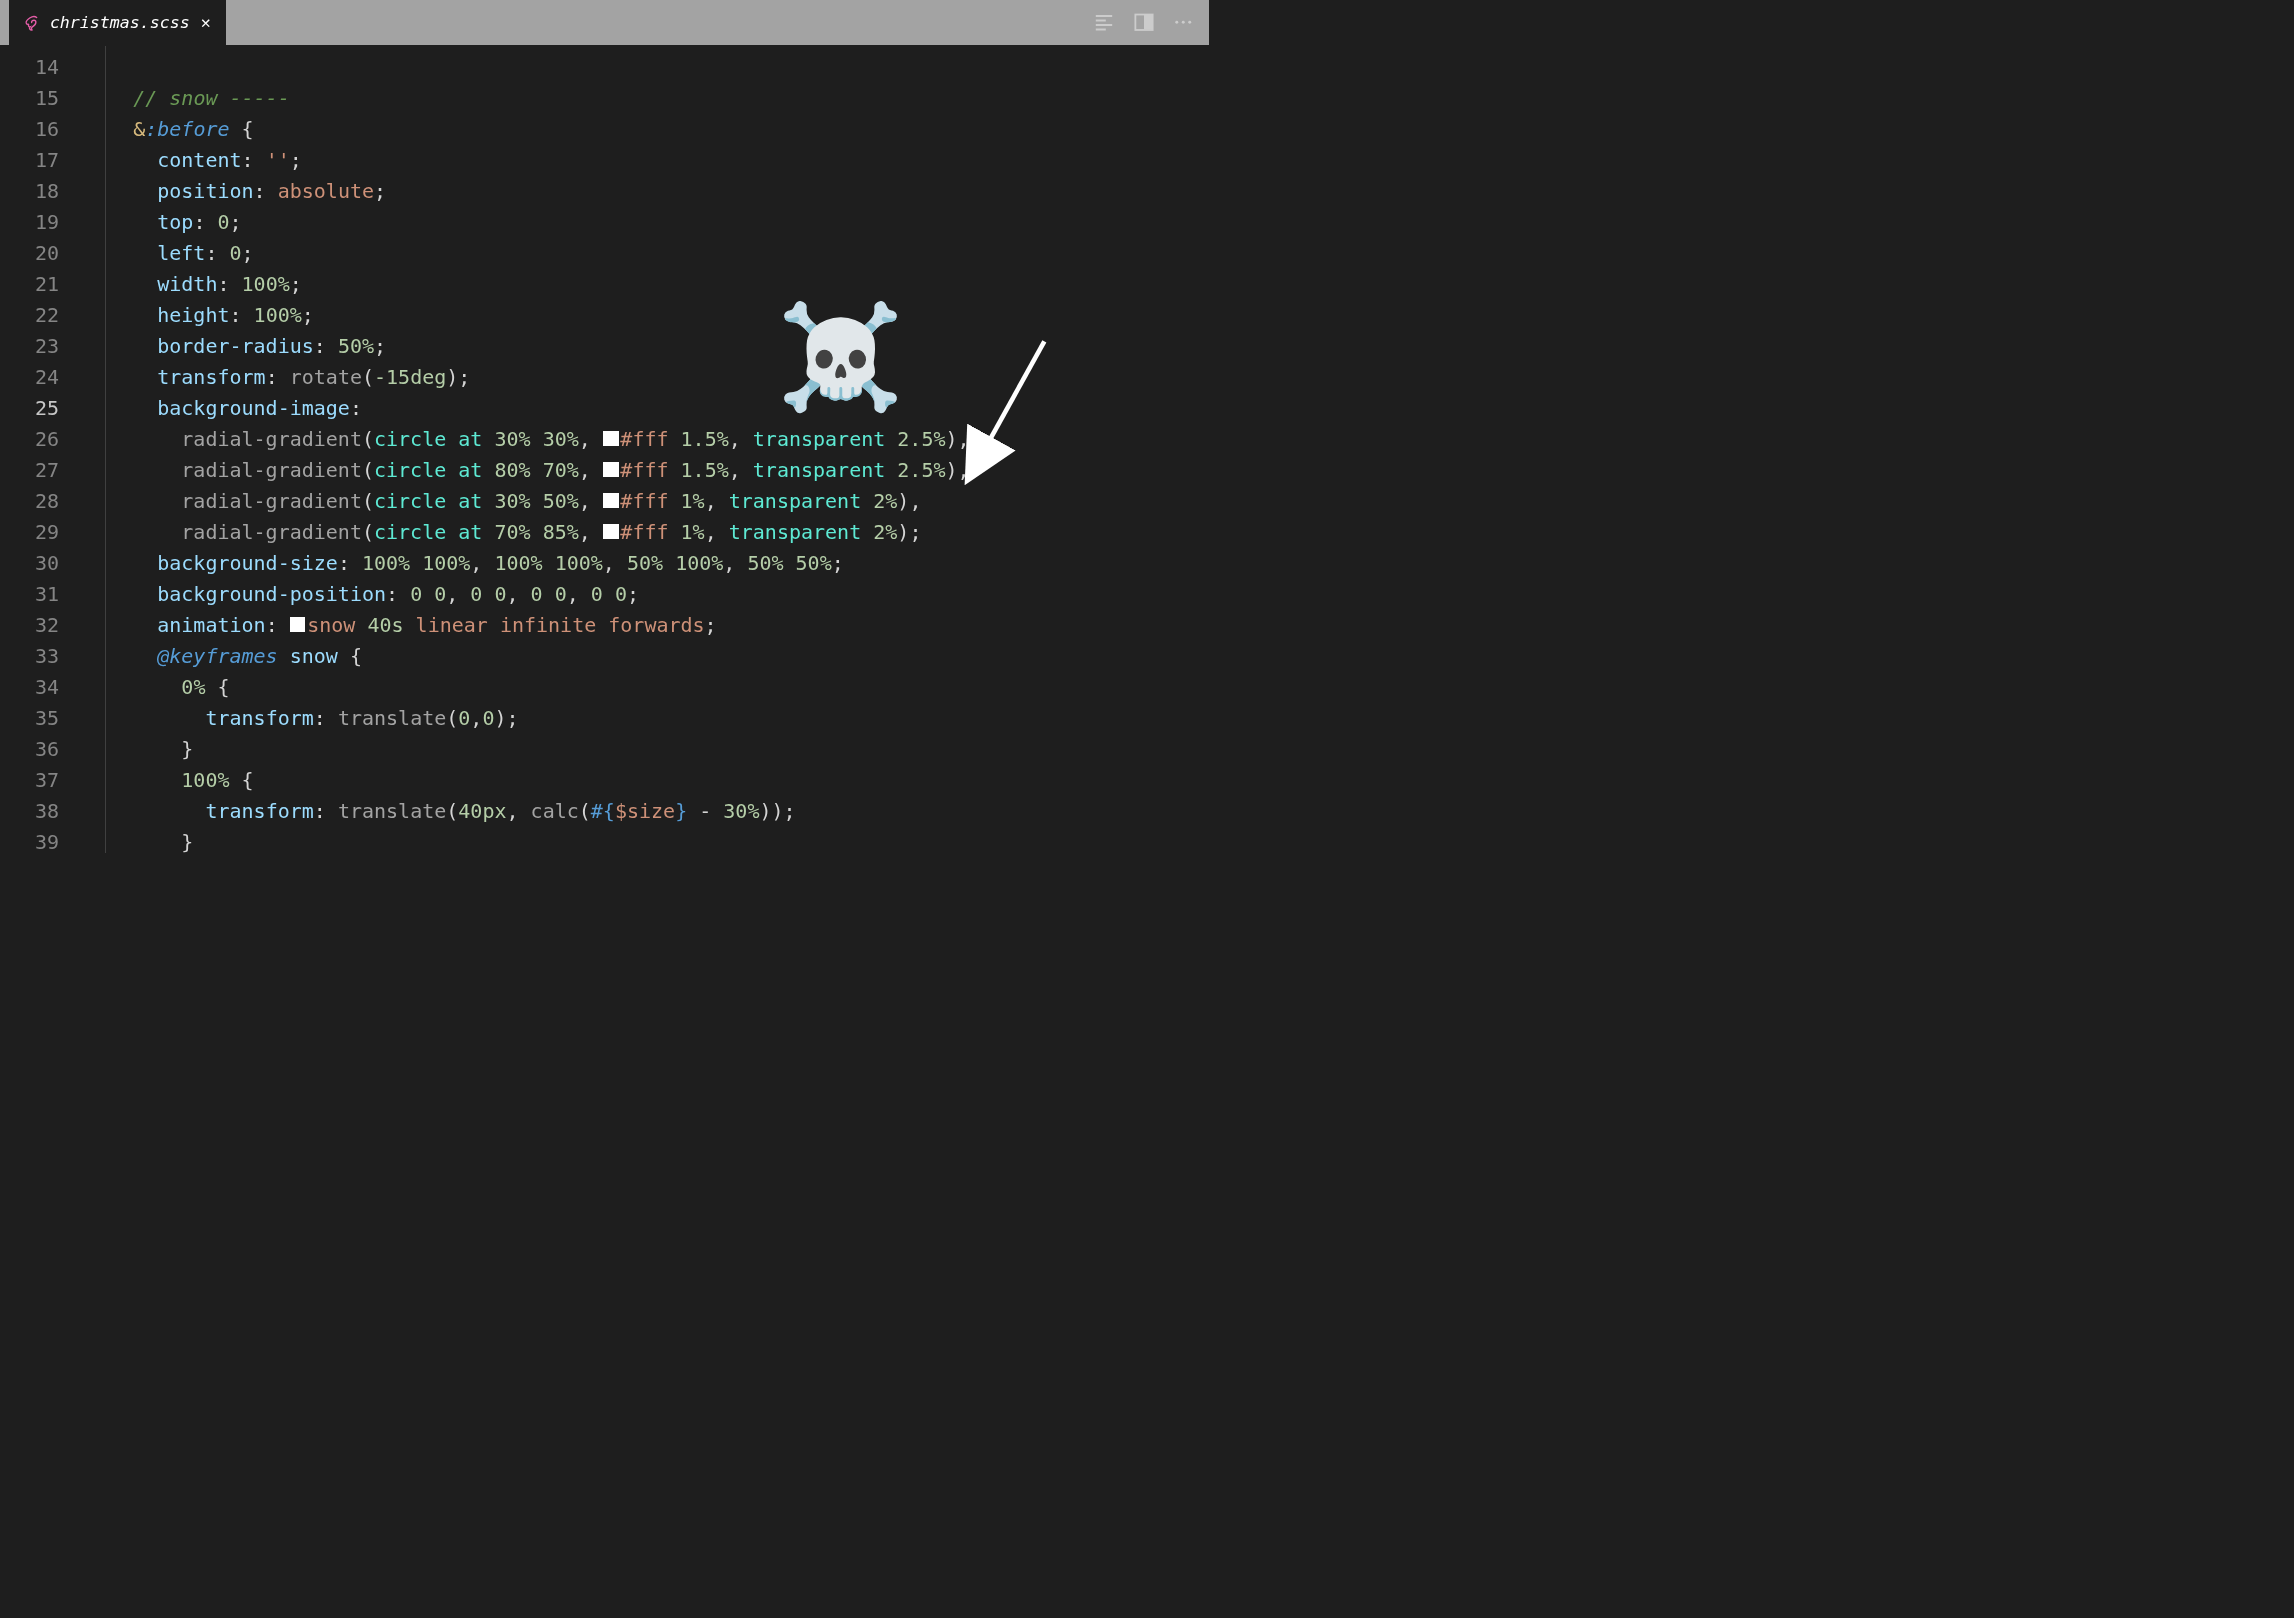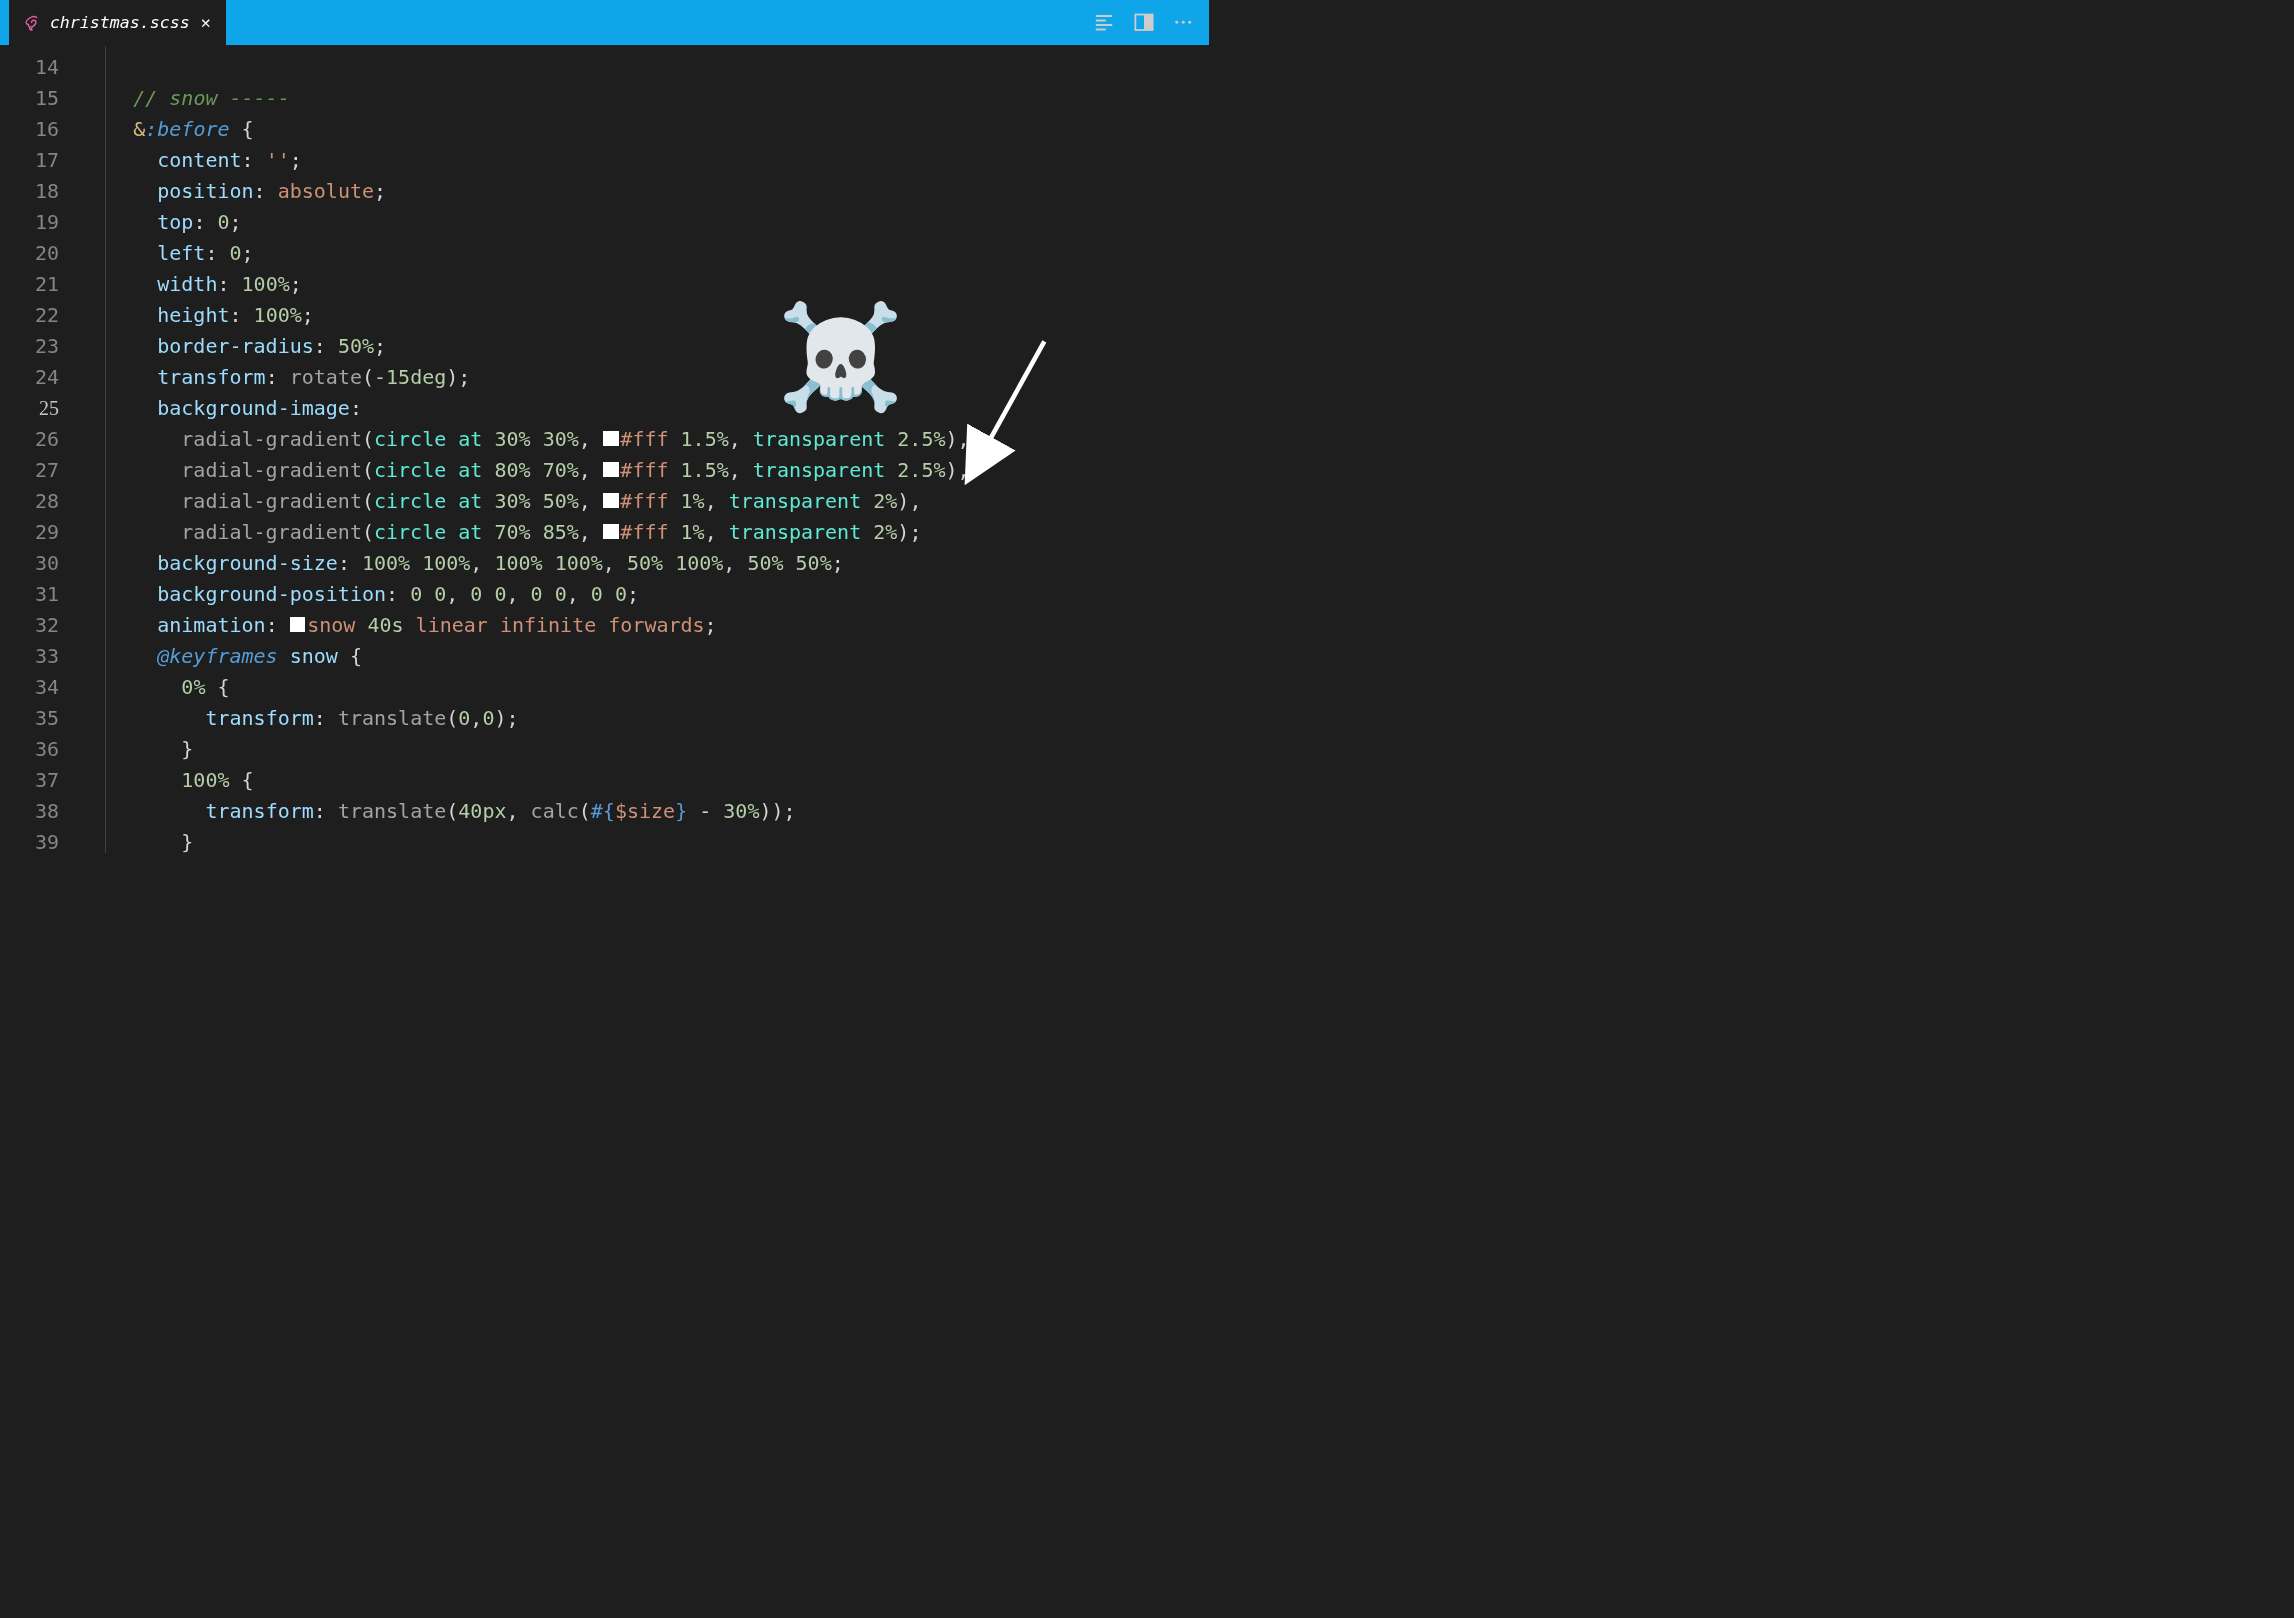--- a/index.html
+++ b/index.html
@@ -10,21 +10,21 @@
     body {
       background: #1e1e1e;
       font-family: 'SF Mono', 'Monaco', 'Menlo', 'Consolas', monospace;
       overflow: hidden;
       width: 1209px;
       height: 853px;
       position: relative;
     }
     .titlebar {
       height: 46px;
-      background: #0ea5e9;
+      background: #a3a3a3;
       display: flex;
       align-items: center;
       justify-content: space-between;
       padding: 0 9.2px;
       border-bottom: 0.9px solid #1e1e1e;
     }
     .tabs {
       display: flex;
       height: 100%;
     }
@@ -87,21 +87,20 @@
     }
     .line-number {
       color: #858585;
       font-size: 20px;
       line-height: 31px;
       height: 31px;
       font-family: 'SF Mono', 'Monaco', monospace;
     }
     .line-number.active {
       color: #c6c6c6;
-      font-family: Liberation Serif, serif;
     }
     .editor {
       flex: 1;
       position: relative;
       padding-top: 5.5px;
       font-size: 20px;
       line-height: 31px;
     }
     .ruler {
       position: absolute;

